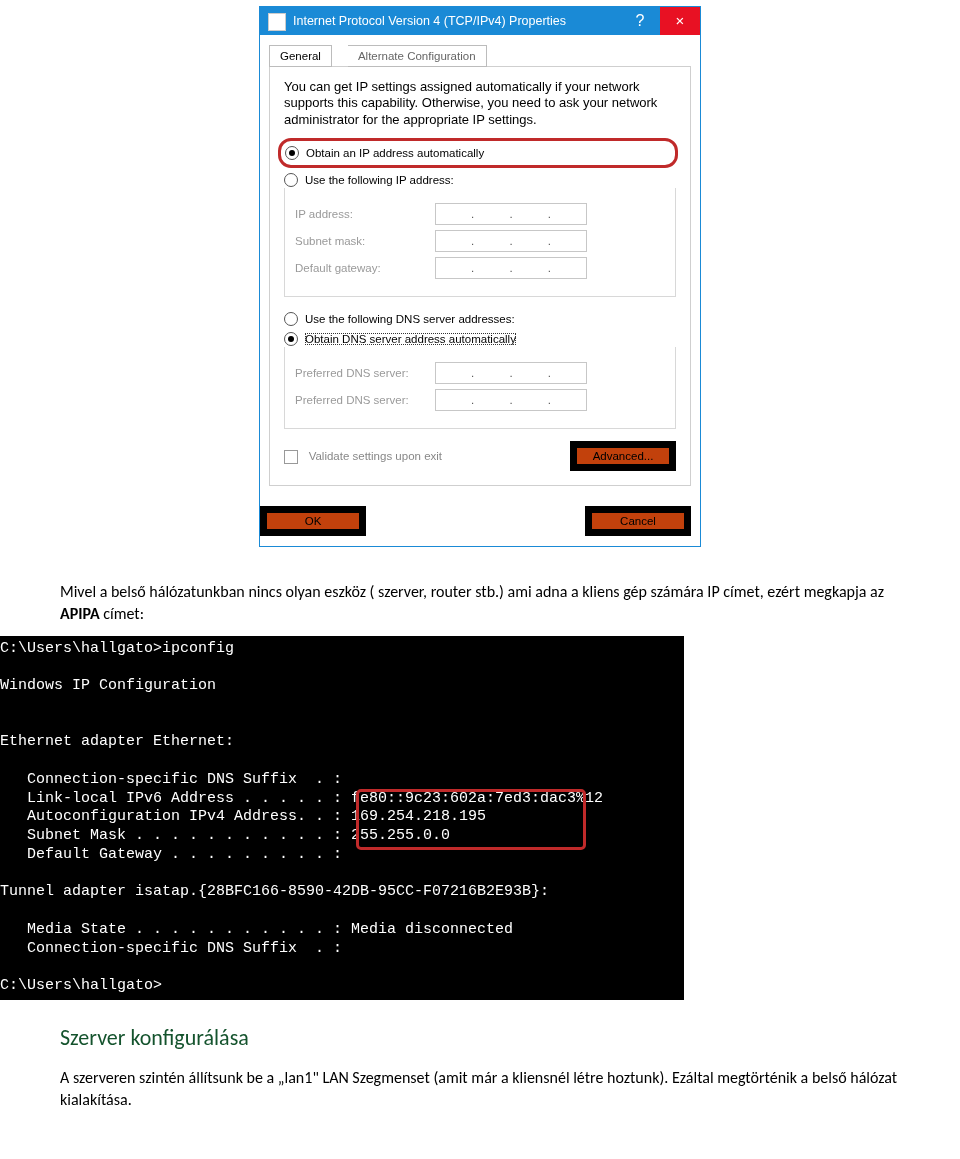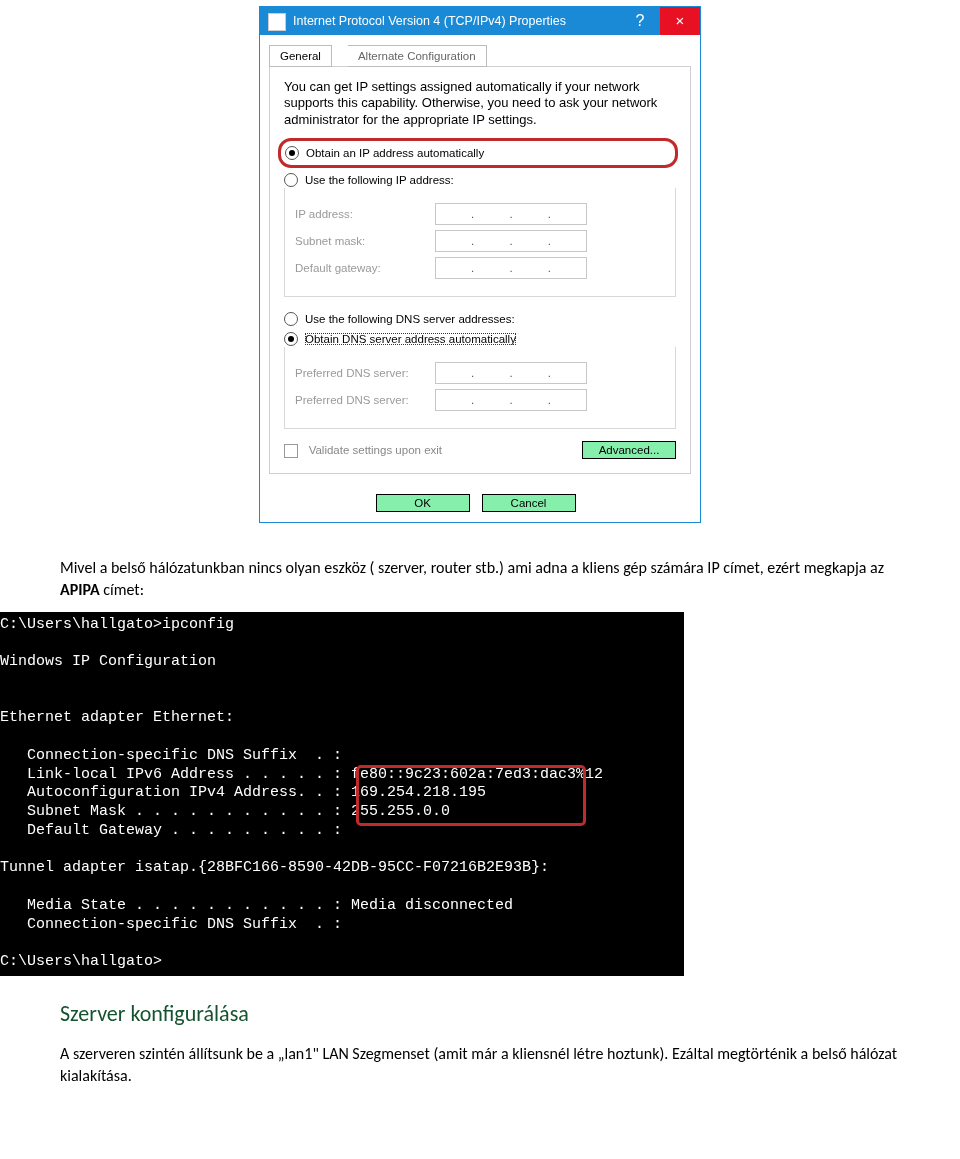--- a/index.html
+++ b/index.html
@@ -21,22 +21,22 @@
 .rad .dot{width:6px;height:6px;background:#000;border-radius:50%}
 .mark1{border:3px solid #c02a2a;border-radius:13px;padding:2px 30px 2px 4px;margin:-4px -2px 2px -6px}
 .fgrp{border:1px solid #d8d8d8;padding:10px 10px 12px 10px;margin:4px 0 12px 0}
 .frow{display:flex;align-items:center;margin:5px 0;font-size:11.5px}
 .frow .lbl{width:140px;color:#9a9a9a}
 .ipbox{display:flex;border:1px solid #c7c7c7;height:20px;width:150px}
 .ipbox span{flex:1;text-align:center;line-height:20px;color:#999}
 .ipbox .sep{flex:0 0 2px;color:#555}
 .advrow{display:flex;align-items:center;justify-content:space-between;margin-top:12px}
 .chk{width:12px;height:12px;border:1px solid #999;margin-right:7px;display:inline-block;vertical-align:middle}
-.btn{border:1px solid #000000;background:#86efac;padding:2px 14px;font-size:11.5px;min-width:64px;text-align:center}
-.okrow{display:flex;justify-content:center;gap:12px;padding:10px 9px 10px 0}
+.btn{border:7px solid #000000;background:#c2410c;padding:2px 14px;font-size:11.5px;min-width:64px;text-align:center}
+.okrow{display:flex;justify-content:space-between;gap:12px;padding:10px 9px 10px 0}
 .doc{padding:0 60px;font-family:Calibri,sans-serif}
 .doc p{font-size:16px;line-height:1.4;margin:0 0 8px 0}
 .doc .hdr{color:#14532d;font-size:22px;margin:24px 0 16px 0}
 .term{width:684px;background:#000;color:#fff;font-family:"Lucida Console","Courier New",monospace;font-size:15px;line-height:1.25;margin:10px 0 10px -60px;padding:4px 0 4px 0;white-space:pre}
 .dashed{outline:1px dotted #333;outline-offset:-1px}
 </style>
 </head>
 <body>
 
 <div class="page">

